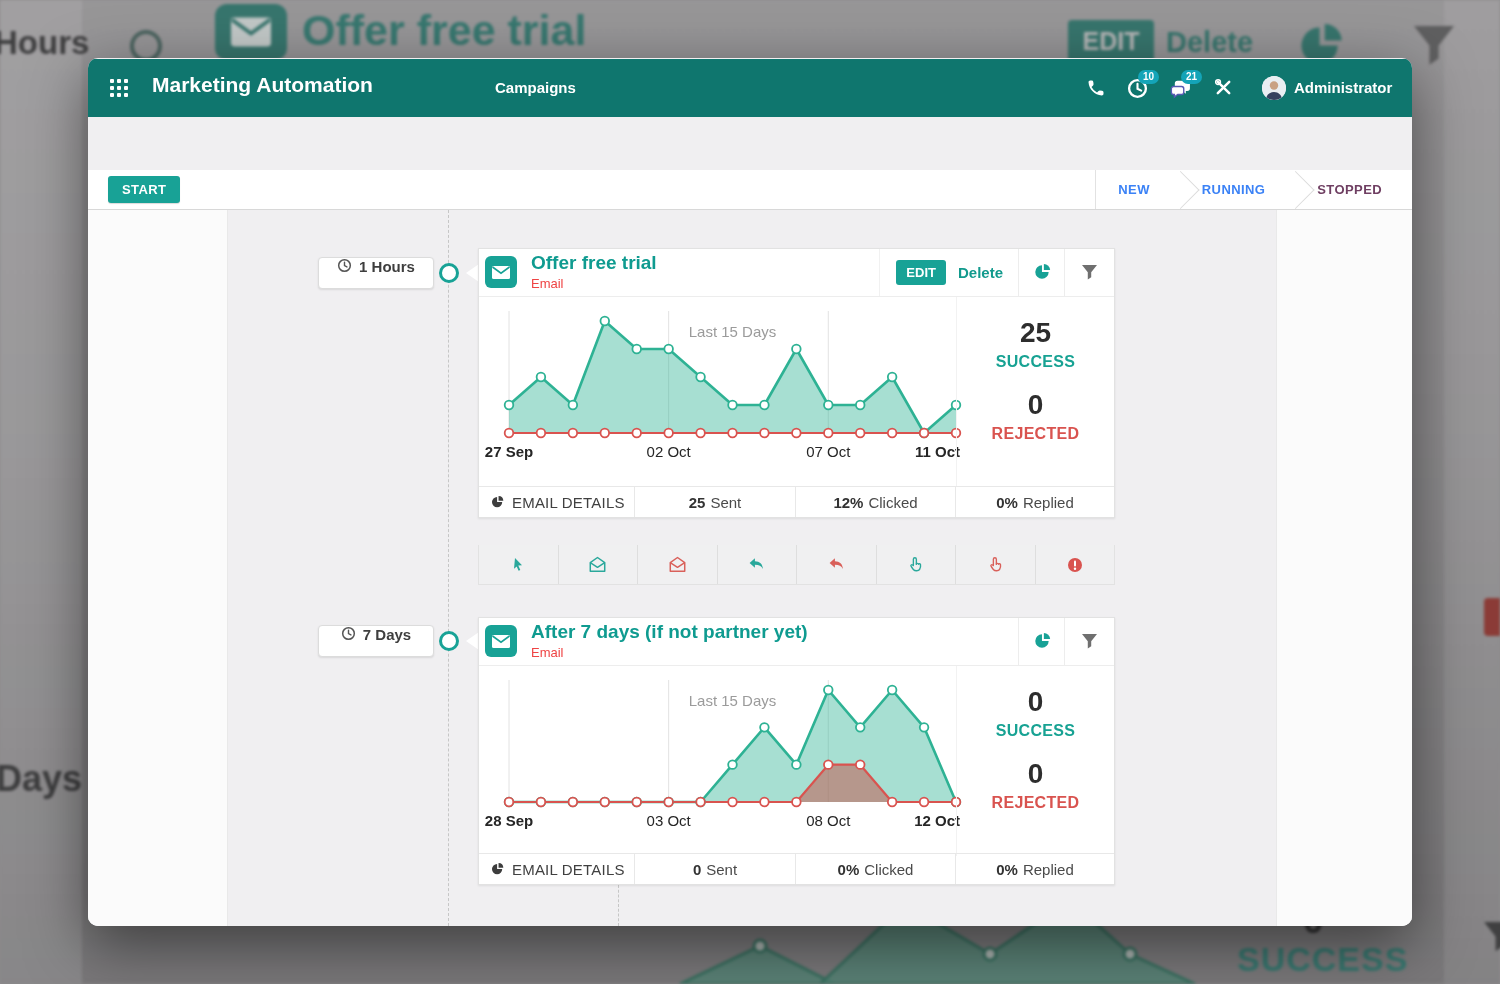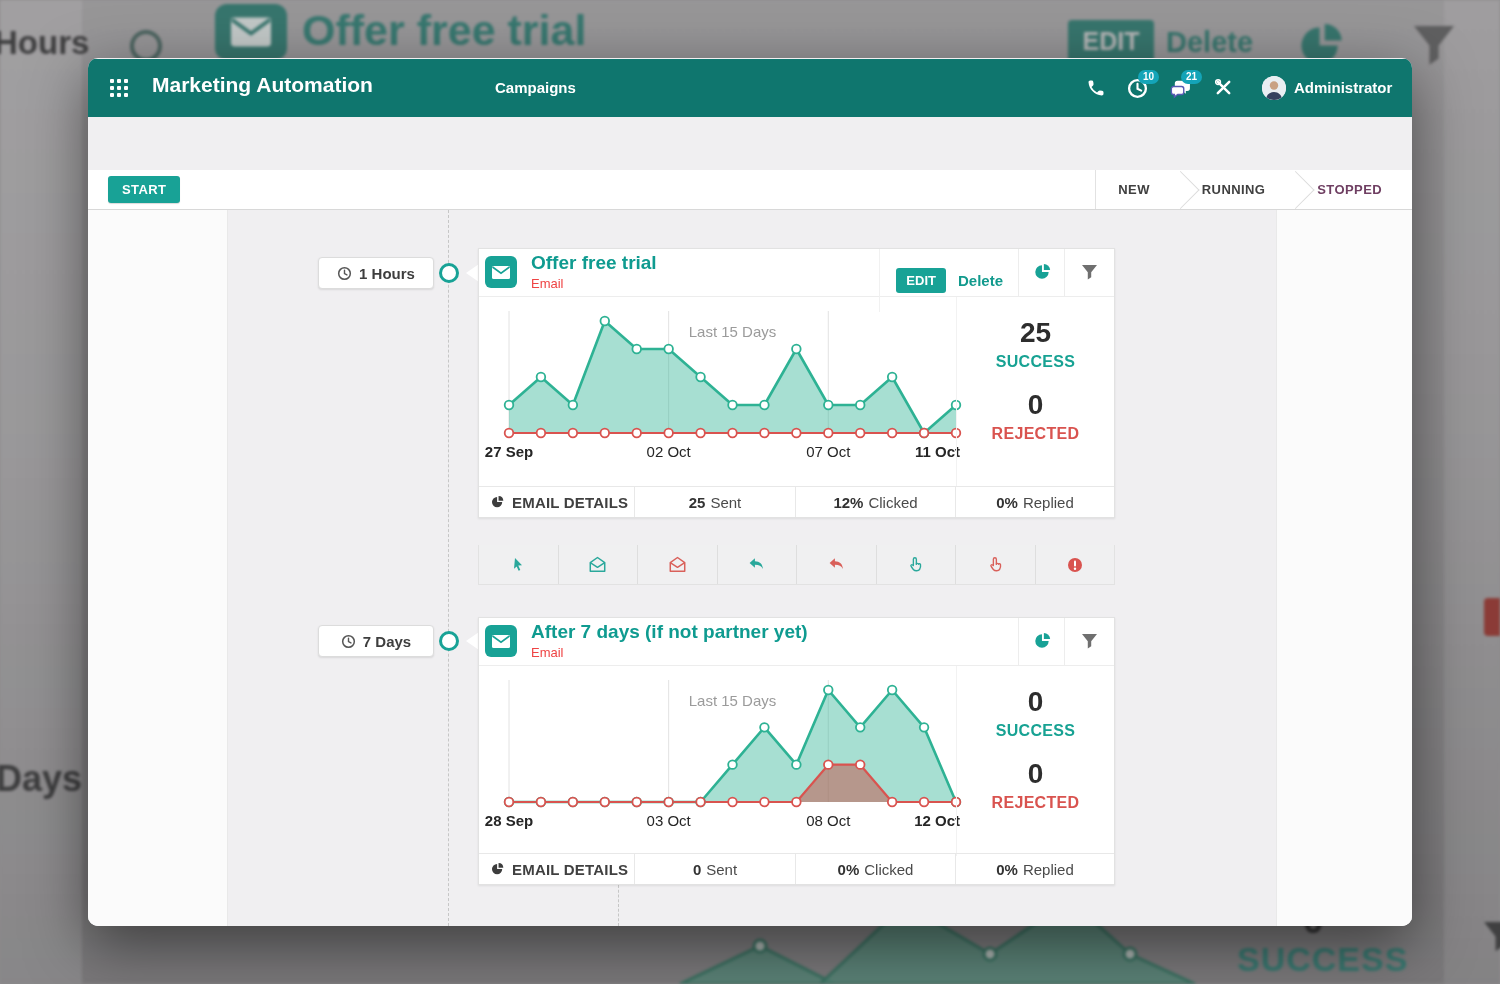--- a/index.html
+++ b/index.html
@@ -52,71 +52,71 @@
   #bc-parent{color:#0f9b90}
   #bc-sep{color:#8a8a8a;margin:0 6px}
   #bc-current{color:#8a8a8a}
 
   
   #toolbarrow{position:absolute;left:0;top:112px;width:1324px;height:40px;background:#fff;border-bottom:1px solid #d8d8d8;box-sizing:border-box}
   #start-btn{position:absolute;left:20px;top:6px;height:27px;background:#18a296;color:#fff;border:none;border-radius:3px;
              font-family:inherit;font-size:13px;font-weight:bold;letter-spacing:.4px;padding:0 14px;box-shadow:0 1px 1px rgba(0,0,0,.15)}
   #pipeline{position:absolute;right:0;top:0;height:39px;display:flex;border-left:1px solid #e2e2e2;background:#fff}
   .step{position:relative;height:39px;display:flex;align-items:center;padding:0 30px 0 22px;font-size:13px;font-weight:bold;
-        color:#404040;letter-spacing:.4px;background:#fff}
+        color:#3b82f6;letter-spacing:.4px;background:#fff}
   .step:nth-child(1){z-index:3}.step:nth-child(2){z-index:2}.step:nth-child(3){z-index:1;}
   .step:not(:last-child)::after{content:'';position:absolute;right:-1px;top:50%;width:26px;height:26px;
         transform:translateY(-50%) translateX(13px) rotate(45deg);border-top:1px solid #dcdcdc;border-right:1px solid #dcdcdc;background:#fff}
   .step.active{color:#6f3f62}
 
   
   #content{position:absolute;left:0;top:152px;width:1324px;height:716px;background:#f0eff1}
   .strip-l{position:absolute;left:0;top:0;width:140px;height:716px;background:#fbfbfb;border-right:1px solid #e9e9e9;box-sizing:border-box}
   .strip-r{position:absolute;left:1188px;top:0;width:136px;height:716px;background:#fbfbfb;border-left:1px solid #e9e9e9;box-sizing:border-box}
   #timeline{position:absolute;left:360px;top:0;height:716px;border-left:1px dashed #c6c6c6}
   #childline{position:absolute;left:530px;top:675px;height:41px;border-left:1px dashed #c6c6c6}
 
   .pill{position:absolute;width:114px;height:30px;background:#fff;border:1px solid #dcdcdc;border-radius:4px;
-        box-shadow:0 1px 2px rgba(0,0,0,.1);display:flex;align-items:center;justify-content:center;gap:7px;
+        box-shadow:0 1px 2px rgba(0,0,0,.1);display:flex;align-items:flex-start;justify-content:center;gap:7px;
         font-weight:bold;font-size:15px;color:#3e3e3e}
   #pill1{left:230px;top:47px}#pill2{left:230px;top:415px}
   .ring{position:absolute;width:14px;height:14px;border:3px solid #18a296;border-radius:50%;background:#fff}
   #ring1{left:351px;top:53px}#ring2{left:351px;top:421px}
   .pointer{position:absolute;width:0;height:0;border-top:9px solid transparent;border-bottom:9px solid transparent;border-right:13px solid #fff}
   #ptr1{left:378px;top:54px}#ptr2{left:378px;top:422px}
 
   .card{position:absolute;left:390px;width:637px;background:#fff;border:1px solid #e2e2e2;box-sizing:border-box;box-shadow:0 1px 2px rgba(0,0,0,.08)}
   #card1{top:38px;height:270px}#card2{top:407px;height:268px}
   .card-header{position:absolute;left:0;top:0;width:100%;height:48px;border-bottom:1px solid #ededed;box-sizing:border-box}
   .mail-tile{position:absolute;left:6px;top:7px;width:32px;height:32px;border-radius:6px;background:#18a296;
              display:flex;align-items:center;justify-content:center}
   .card-title{position:absolute;left:52px;top:3px;font-size:19px;font-weight:bold;color:#0f9b90;white-space:nowrap}
   .card-sub{position:absolute;left:52px;top:27px;font-size:13px;color:#ef4444}
-  .actions{position:absolute;right:95px;top:0;height:47px;display:flex;align-items:center;gap:12px;padding:8px 16px;border-left:1px solid #f1f1f1}
+  .actions{position:absolute;right:95px;top:0;height:47px;display:flex;align-items:center;gap:12px;padding:0 16px;border-left:1px solid #f1f1f1}
   .edit-btn{background:#18a296;color:#fff;border:none;border-radius:3px;font-family:inherit;font-size:13px;font-weight:bold;padding:5px 10px}
   .delete-lnk{color:#129a8d;font-weight:bold;font-size:15px;text-decoration:none}
   .hcell{position:absolute;top:0;height:47px;display:flex;align-items:center;justify-content:center;border-left:1px solid #ededed}
   .hcell.pie{right:49px;width:46px}.hcell.funnel{right:0;width:49px}
 
   .chart-zone{position:absolute;left:0;top:48px;width:477px;height:190px}
   svg.chart{position:absolute;left:0;top:0;overflow:visible}
 
   .stats{position:absolute;left:477px;top:48px;width:158px;height:190px;border-left:1px solid #f2f2f2;text-align:center;box-sizing:border-box}
   .stat-val{position:absolute;width:100%;font-size:28px;font-weight:600;color:#2d2d2d}
   .stat-lab{position:absolute;width:100%;font-size:16px;font-weight:bold;letter-spacing:.3px}
   .stat-lab.ok{color:#17a293}.stat-lab.bad{color:#d9534f}
   .sv1{top:20px}.sl1{top:56px}.sv2{top:92px}.sl2{top:128px}
 
   .card-footer{position:absolute;left:0;bottom:0;width:100%;height:31px;border-top:1px solid #e8e8e8;display:flex;box-sizing:border-box}
   .fcell{display:flex;align-items:center;justify-content:center;gap:5px;font-size:15px;color:#4a4a4a;
          border-left:1px solid #e8e8e8;box-sizing:border-box;height:100%}
   .fcell:first-child{border-left:none;justify-content:flex-start;padding-left:12px;gap:8px}
   .fc0{width:155px}.fc1{width:161px}.fc2{width:160px}.fc3{flex:1}
   .fbold{font-weight:bold;color:#333}
-  .fdet{font-weight:bold;color:#404040;letter-spacing:.2px}
+  .fdet{font-weight:normal;color:#404040;letter-spacing:.2px}
 
   #addchild{position:absolute;left:390px;top:308px;width:637px;height:27px;background:#e9e9ea;border:1px solid #e2e2e2;border-top:none;
             box-sizing:border-box;display:flex;align-items:center;justify-content:center;gap:7px;font-size:13px;font-weight:bold;color:#3e3e3e}
   #iconrow{position:absolute;left:390px;top:335px;width:637px;height:40px;background:#f0f0f1;border:1px solid #e2e2e2;border-top:none;
            box-sizing:border-box;display:flex}
   .irow-cell{flex:1;display:flex;align-items:center;justify-content:center;border-left:1px solid #dedede}
   .irow-cell:first-child{border-left:none}
 </style>
 </head>
 <body>

